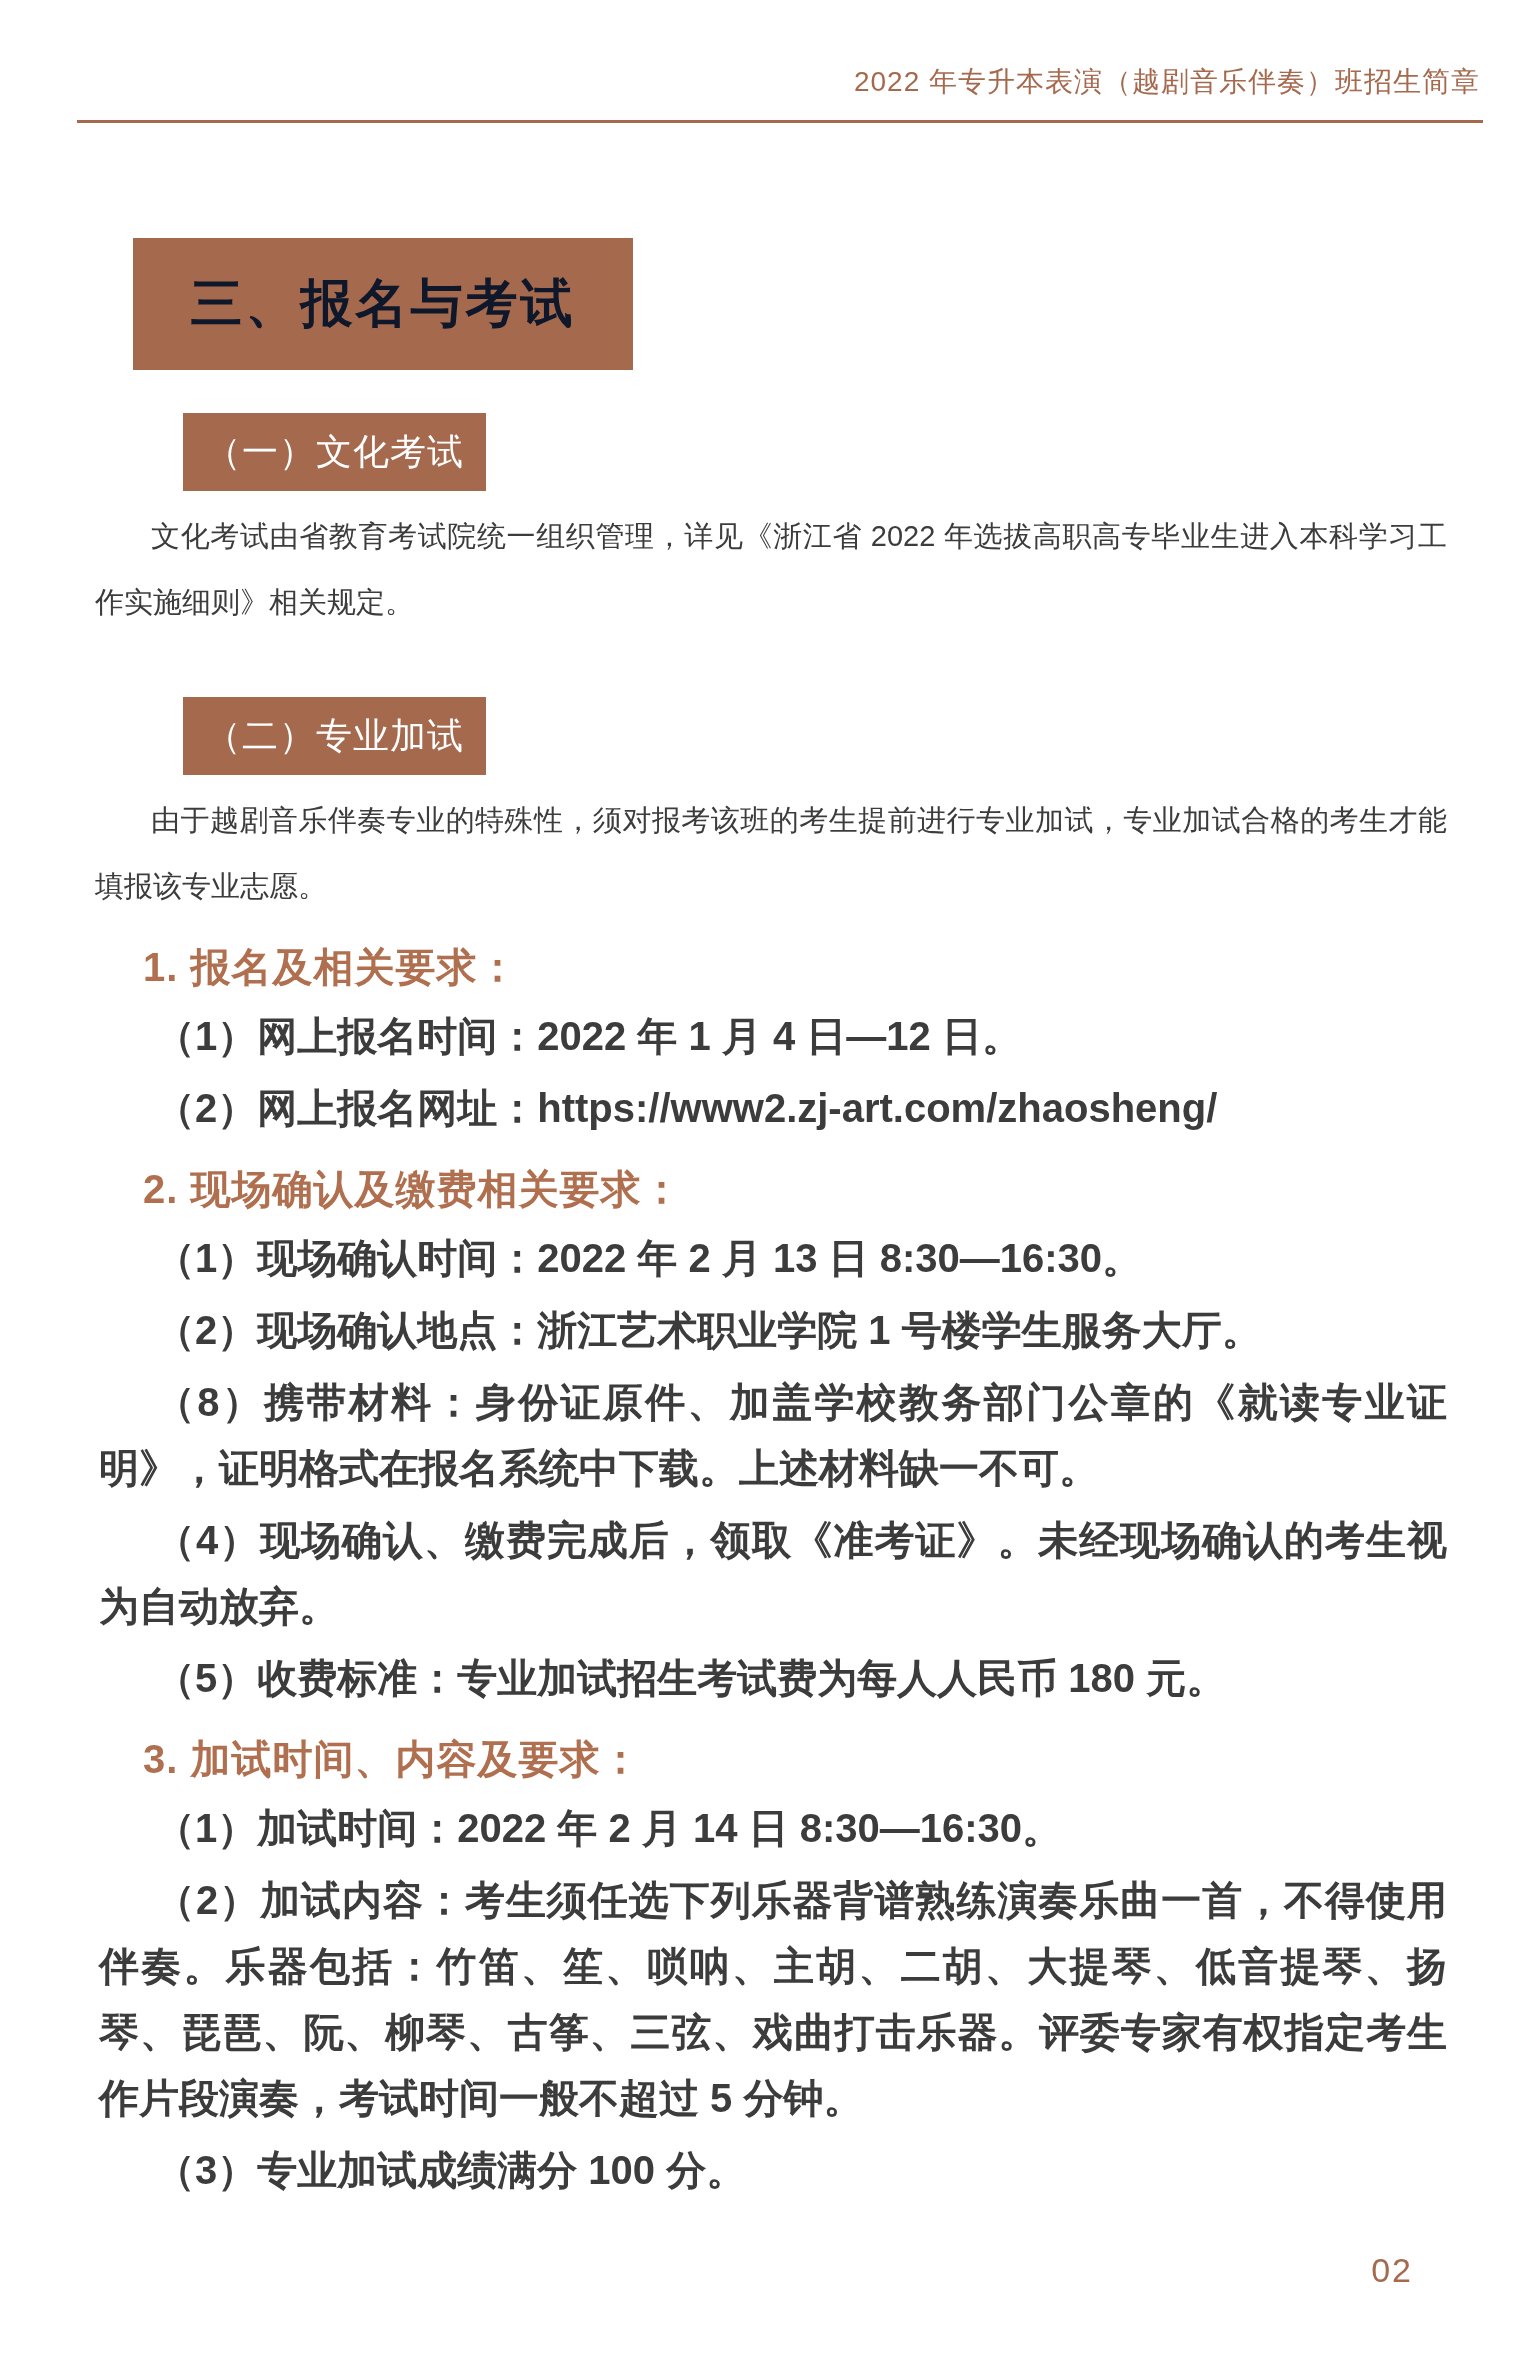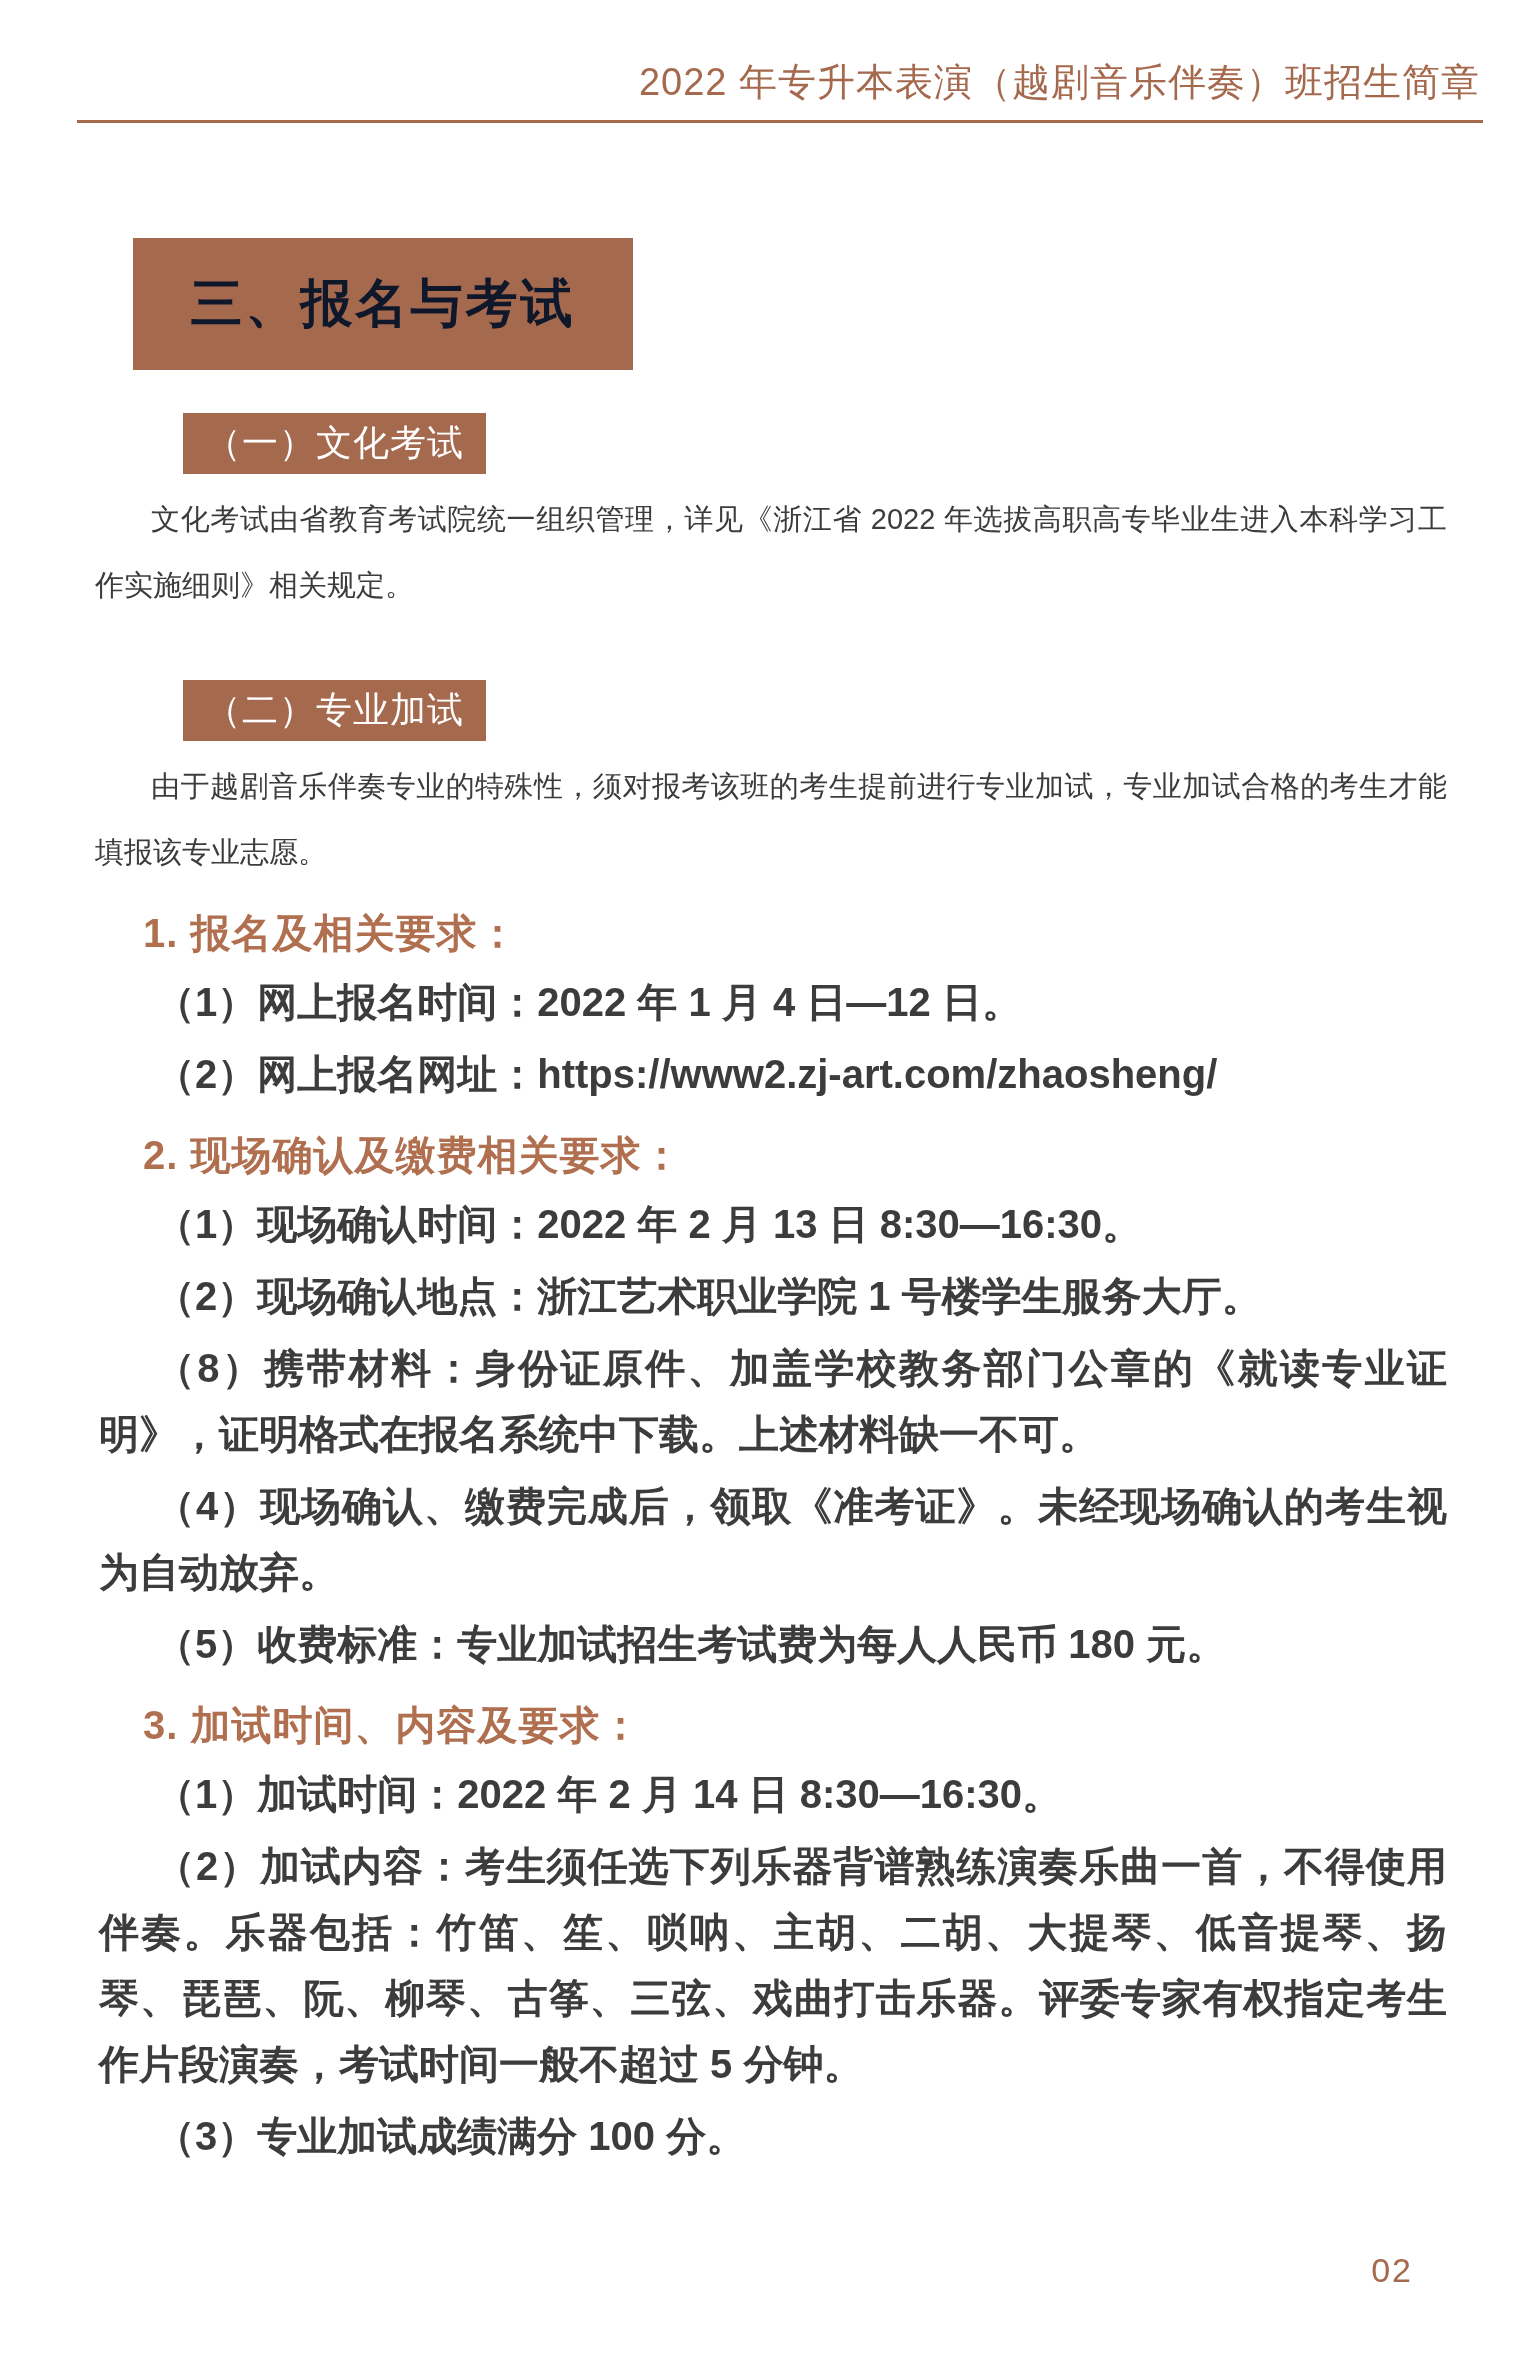--- a/index.html
+++ b/index.html
@@ -9,21 +9,21 @@
     background: #ffffff;
     position: relative;
     overflow: hidden;
     font-family: "Liberation Sans", "DejaVu Sans", sans-serif;
     color: #3c3c3c;
   }
   
   .doc-header {
     position: absolute; top: 64px; left: 77px; right: 55px;
     text-align: right;
-    font-size: 38px; line-height: 36px;
+    font-size: 28px; line-height: 36px;
     color: #a5694e;
     letter-spacing: 1px;
   }
   .header-rule {
     position: absolute; top: 120px; left: 77px; right: 52px;
     height: 3px; background: #a5694e;
   }
   
   .content {
     position: absolute; top: 238px; left: 95px; right: 88px;
@@ -35,21 +35,21 @@
     color: #0f172a;
     display: flex; align-items: center; justify-content: center;
     font-family: "Liberation Serif", "DejaVu Serif", serif;
     font-weight: 700;
     font-size: 52px;
     letter-spacing: 3px;
   }
   .sub-heading-box {
     width: fit-content;
     min-width: 238px;
-    height: 61px;
+    height: 78px;
     padding: 0 22px;
     margin: 62px 0 0 88px;
     background: #a5694e;
     color: #ffffff;
     display: flex; align-items: center; justify-content: center;
     font-size: 36px;
     letter-spacing: 1px;
   }
   .sub-heading-box.first { margin-top: 43px; }
   .para {

